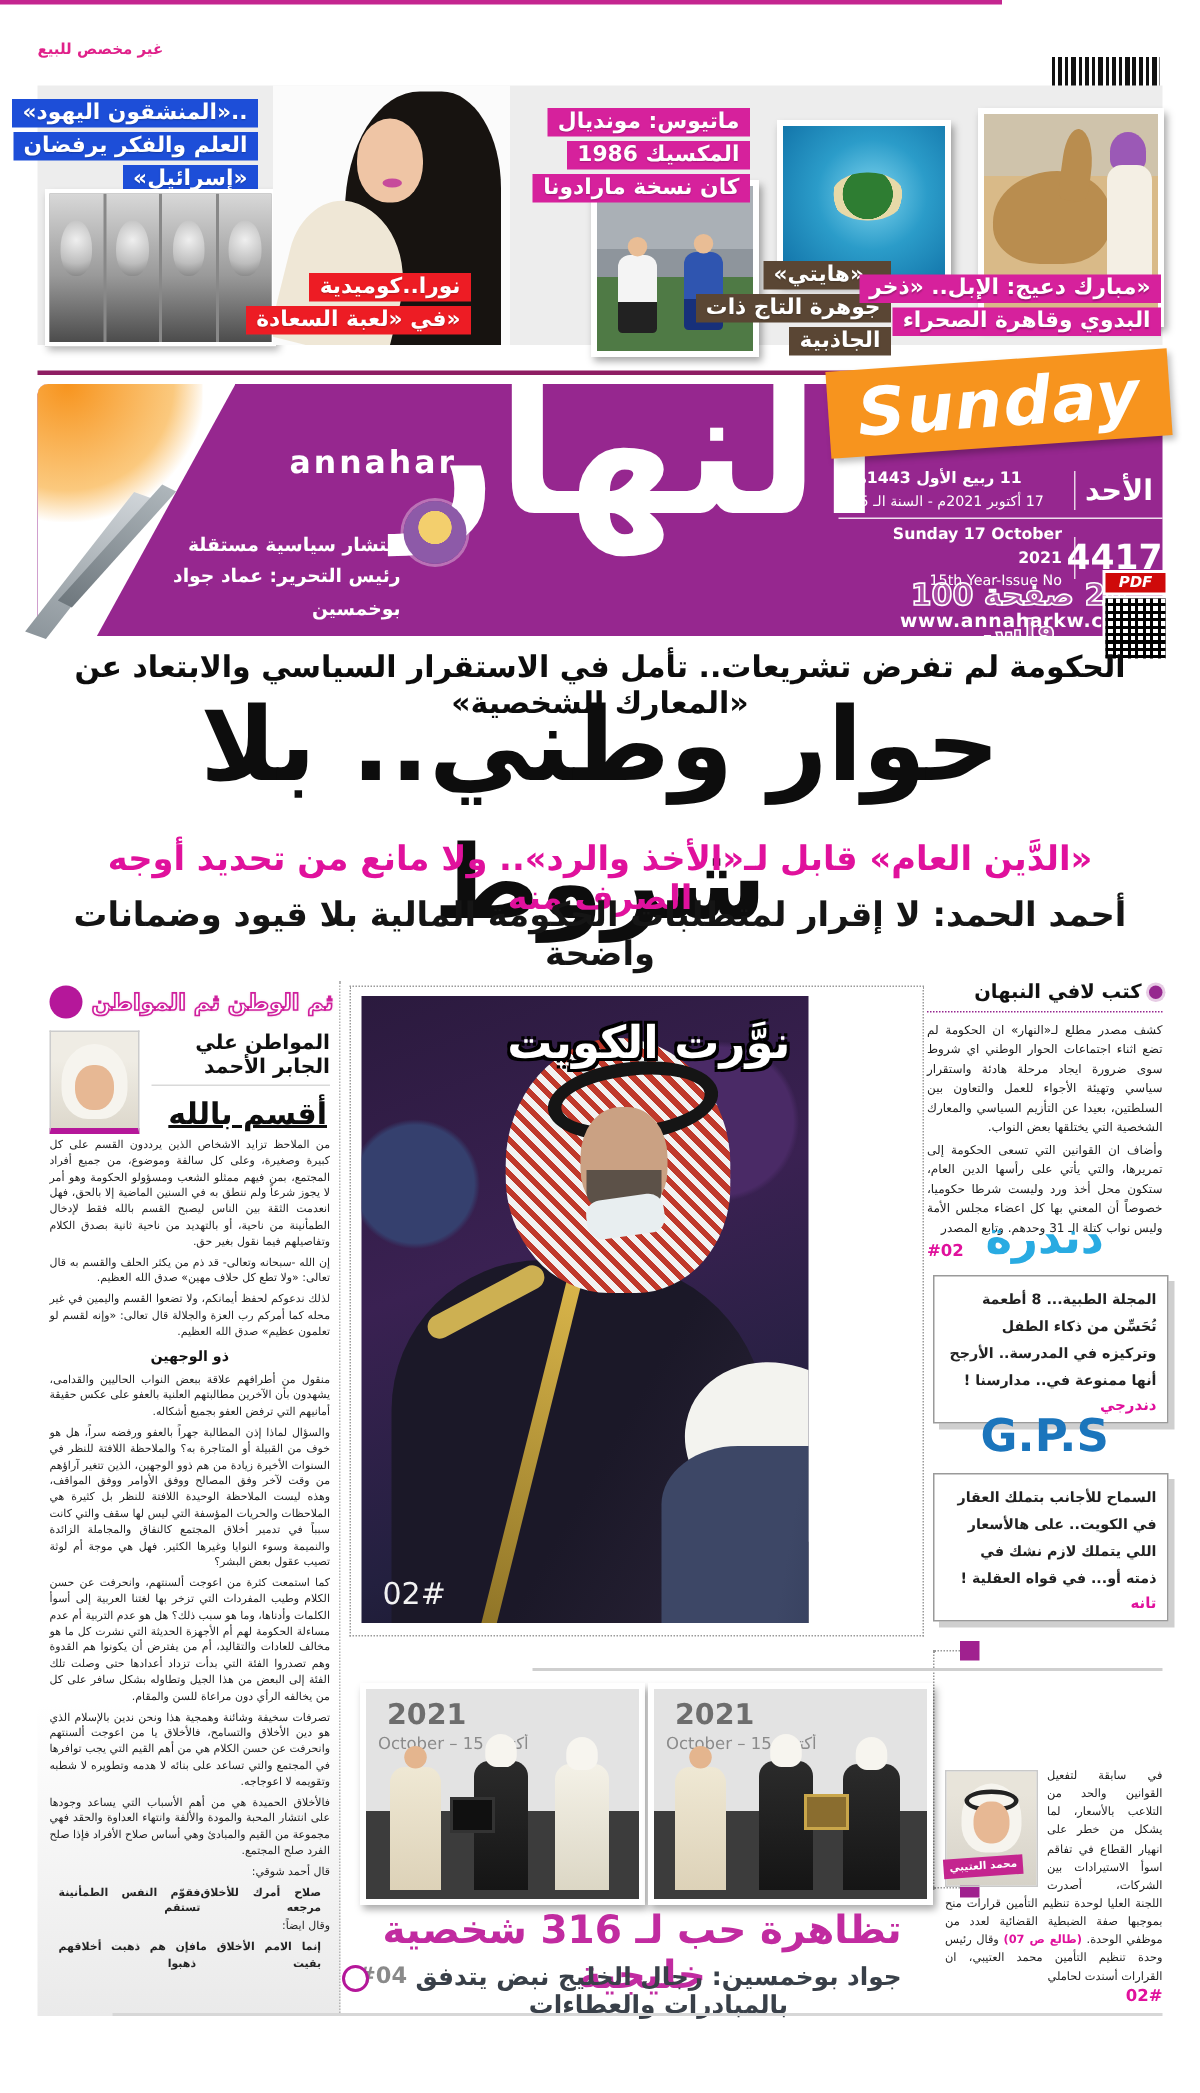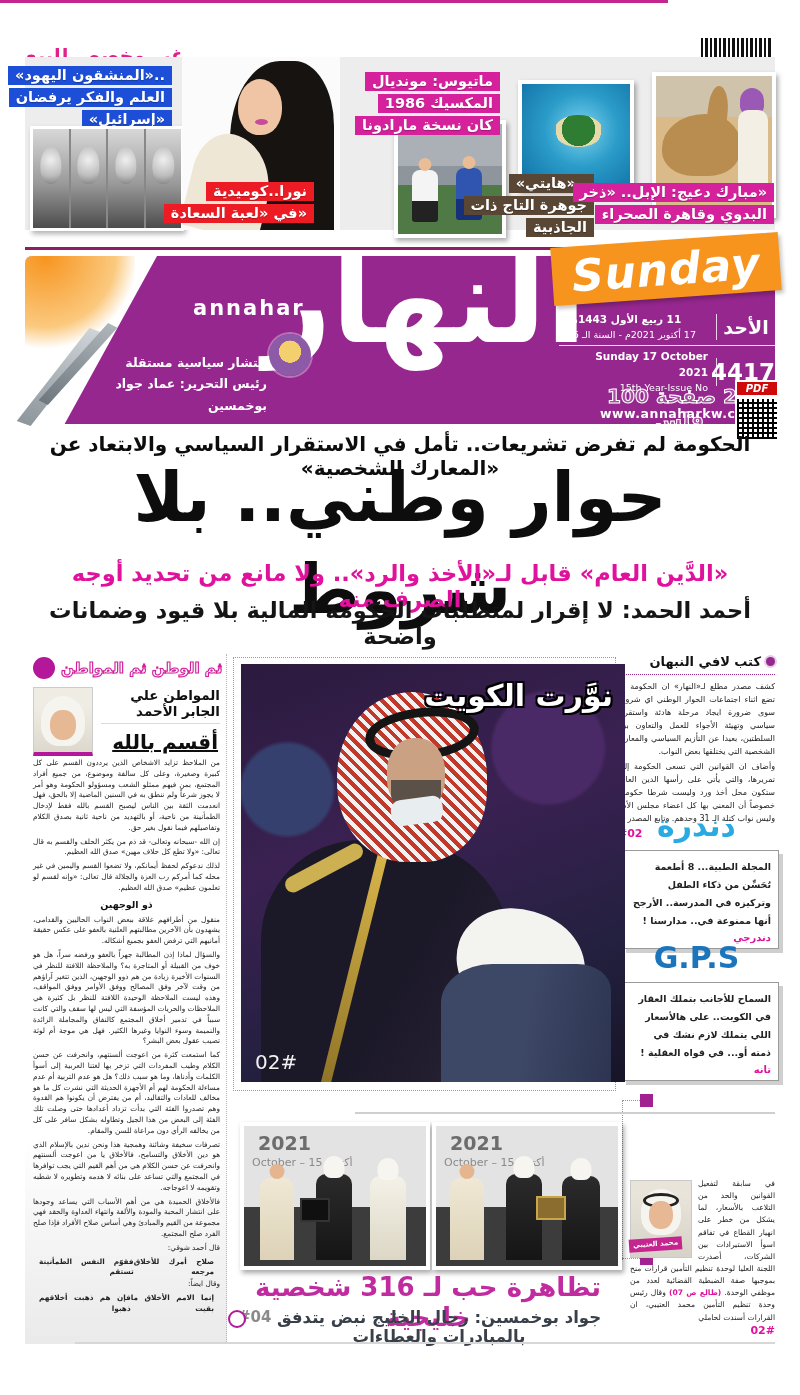--- a/index.html
+++ b/index.html
@@ -2,21 +2,21 @@
 <html lang="ar"><head>
 <meta charset="utf-8">
 <style>
   html,body{margin:0;padding:0;background:#fff;}
   body{font-family:"DejaVu Sans",sans-serif;}
   .page{position:relative;width:800px;height:1395px;background:#fff;overflow:hidden;}
   .abs{position:absolute;}
   .rtl{direction:rtl;}
   
   .edgeline{left:0;top:0;width:668px;height:3px;background:#c4258f;}
-  .nfs{left:25px;top:28px;color:#e0218a;font-weight:bold;font-size:19px;margin-top:16px;}
+  .nfs{left:25px;top:28px;color:#e0218a;font-weight:bold;font-size:10px;}
   .barcode{left:701px;top:38px;width:72px;height:26px;background:repeating-linear-gradient(90deg,#111 0 2px,#fff 2px 4px,#111 4px 7px,#fff 7px 9px);}
   .barcode-num{left:698px;top:64px;width:78px;font-size:7px;color:#333;text-align:center;letter-spacing:1px;}
   
   .band{left:25px;top:57px;width:750px;height:173px;background:#ededed;}
   .lblcol{display:flex;flex-direction:column;align-items:flex-end;gap:3px;}
   .plabel{display:inline-block;color:#fff;font-weight:bold;font-size:14.5px;padding:1px 7px 2px;white-space:nowrap;text-shadow:0 1px 1px rgba(0,0,0,.25);}
   .pl-blue{background:#1d4ed8;}
   .pl-red{background:#ed1c24;}
   .pl-mag{background:#d6219c;}
   .pl-brown{background:#5a4634;}
@@ -98,21 +98,21 @@
   .inshl{font-weight:bold;font-size:15px;line-height:1.5;color:#111;text-align:right;direction:rtl;}
   .insbody{font-size:7.6px;line-height:1.6;color:#1c1c1c;text-align:justify;direction:rtl;}
   .see{color:#e0119c;font-weight:bold;}
   .insphoto{float:left;width:60px;height:76px;margin:2px 6px 2px 0;border:1px solid #c9c9c9;position:relative;background:linear-gradient(180deg,#e8e4da 0 20%,#d6d2c8 100%);}
   .ghutra{position:absolute;left:50%;top:8px;transform:translateX(-50%);width:40px;height:46px;background:#f6f4ee;border-radius:50% 50% 40% 40%;}
   .agal{position:absolute;left:50%;top:12px;transform:translateX(-50%);width:30px;height:9px;border:3px solid #222;border-radius:50%;background:transparent;}
   .iface{position:absolute;left:50%;top:20px;transform:translateX(-50%);width:24px;height:28px;background:#e7b894;border-radius:46%;}
   .inscap{position:absolute;left:-2px;bottom:6px;background:#c4258f;color:#fff;font-weight:bold;font-size:7px;padding:1px 4px;transform:rotate(-4deg);white-space:nowrap;}
   
   .midbox{left:233px;top:657px;width:381px;height:432px;border:1px dotted #9a9a9a;background:#fff;}
-  .mainphoto{position:absolute;left:7px;top:6px;width:384px;height:418px;background:
+  .mainphoto{position:absolute;left:7px;top:6px;width:298px;height:418px;background:
      radial-gradient(circle at 80% 20%,#4a2a66 0 12%,transparent 13%),
      radial-gradient(circle at 12% 30%,#35406e 0 10%,transparent 11%),
      linear-gradient(160deg,#2b1a3e 0%,#3a2152 40%,#23203f 75%,#161426 100%);overflow:hidden;}
   .amir-ghutra{position:absolute;left:96px;top:28px;width:150px;height:170px;border-radius:50% 50% 42% 46%;background:repeating-linear-gradient(45deg,#c0392b 0 4px,#f2f2f2 4px 8px),repeating-linear-gradient(-45deg,rgba(192,57,43,.55) 0 4px,rgba(242,242,242,.55) 4px 8px);}
   .amir-agal{position:absolute;left:124px;top:44px;width:96px;height:34px;border:9px solid #151515;border-radius:50%;background:transparent;transform:rotate(-6deg);}
   .amir-face{position:absolute;left:146px;top:74px;width:58px;height:72px;background:#caa183;border-radius:46% 46% 42% 42%;}
   .amir-beard{position:absolute;left:150px;top:116px;width:50px;height:30px;background:#5c5148;border-radius:0 0 50% 50%;}
   .amir-mask{position:absolute;left:150px;top:134px;width:52px;height:26px;background:#e8eef0;border-radius:10px;transform:rotate(-8deg);}
   .amir-bisht{position:absolute;left:20px;top:176px;width:250px;height:250px;background:linear-gradient(120deg,#1b1828 0 55%,#2a2438 100%);border-radius:40% 44% 0 0;}
   .amir-gold{position:absolute;left:108px;top:186px;width:10px;height:240px;background:linear-gradient(180deg,#d9b54a,#8f7427);transform:rotate(14deg);}

